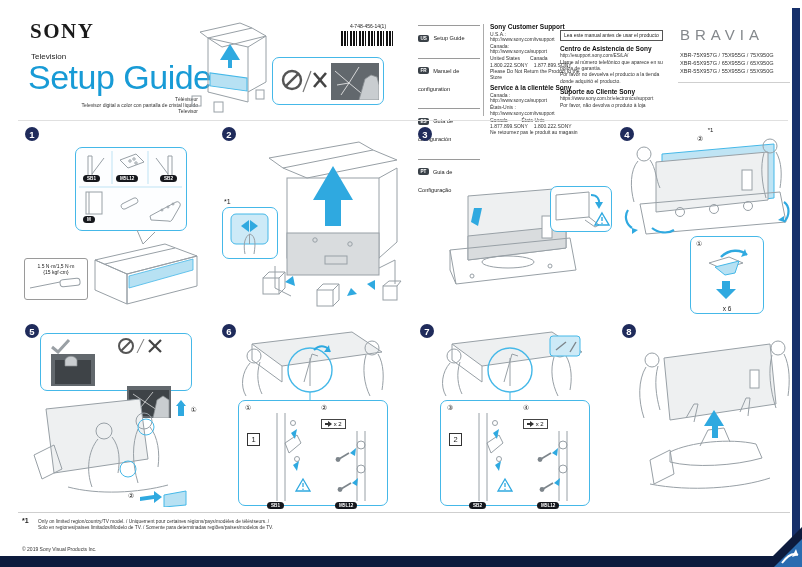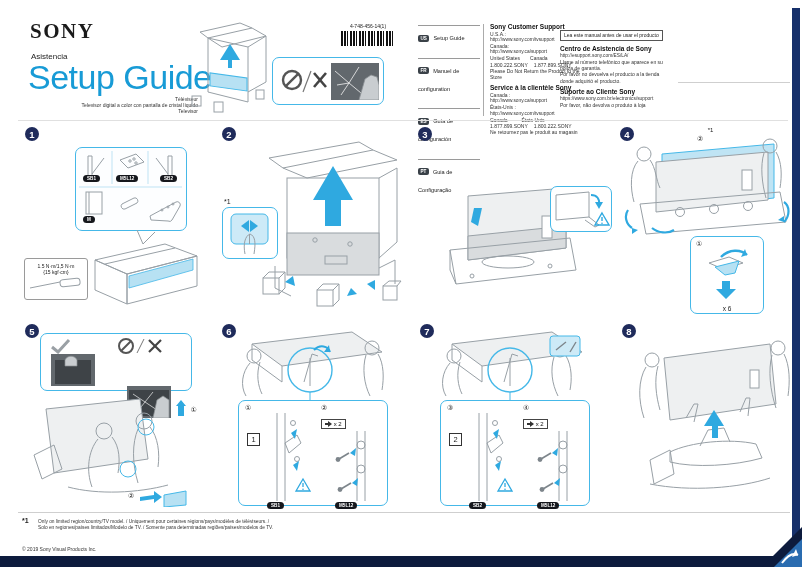--- a/index.html
+++ b/index.html
@@ -37,21 +37,21 @@
   svg{display:block;}
   .lineart{stroke:#98a0a6;fill:none;stroke-width:1;}
   .darkpic{background:#62686d;position:relative;overflow:hidden;}
 </style>
 </head>
 <body>
 
 <div class="page">
 
   <div class="abs sony-logo" style="left:30px;top:19px;">SONY</div>
-  <div class="abs tv-label" style="left:31px;top:52px;">Asistencia</div>
+  <div class="abs tv-label" style="left:31px;top:52px;">Television</div>
   <div class="abs title" style="left:28px;top:58px;">Setup Guide</div>
   <div class="abs subtitle" style="left:58px;top:96px;width:140px;">
     <div>Téléviseur</div>
     <div>Televisor digital a color con pantalla de cristal líquido</div>
     <div>Televisor</div>
   </div>
 
   <svg class="abs" style="left:190px;top:20px;" width="80" height="100" viewBox="0 0 80 100">
     <g class="lineart">
       <polygon points="18,18 62,8 76,16 32,27"></polygon>
@@ -147,20 +147,28 @@
     <div class="read-box">Lea este manual antes de usar el producto</div>
     <div class="tiny-b" style="margin-top:4px;">Centro de Asistencia de Sony</div>
     <div class="url">http://esupport.sony.com/ES/LA/</div>
     <div class="tiny">Llame al número telefónico que aparece en su póliza de garantía.</div>
     <div class="tiny" style="margin-bottom:4px;">Por favor no devuelva el producto a la tienda donde adquirió el producto.</div>
     <div class="tiny-b">Suporte ao Cliente Sony</div>
     <div class="url">https://www.sony.com.br/electronics/support</div>
     <div class="tiny">Por favor, não devolva o produto à loja</div>
   </div>
 
+  <div class="abs" style="left:680px;top:26px;">
+    <div class="bravia">BRAVIA</div>
+    <div class="models" style="margin-top:8px;">
+      <div>XBR-75X957G / 75X955G / 75X950G</div>
+      <div>XBR-65X957G / 65X955G / 65X950G</div>
+      <div>XBR-55X957G / 55X955G / 55X950G</div>
+    </div>
+  </div>
   <div class="hline" style="left:678px;top:82px;width:112px;"></div>
 
   <div class="hline" style="left:18px;top:120px;width:770px;border-top-color:#e0e0e0;"></div>
 
   <div class="num-circle" style="left:25px;top:127px;">1</div>
 
   <div class="callout" style="left:75px;top:147px;width:112px;height:84px;background:#fdfeff;">
     <svg width="109" height="81" viewBox="0 0 109 81">
       <line x1="36" y1="3" x2="36" y2="36" stroke="#bfe3f4" stroke-width="1"></line>
       <line x1="72" y1="3" x2="72" y2="36" stroke="#bfe3f4" stroke-width="1"></line>

